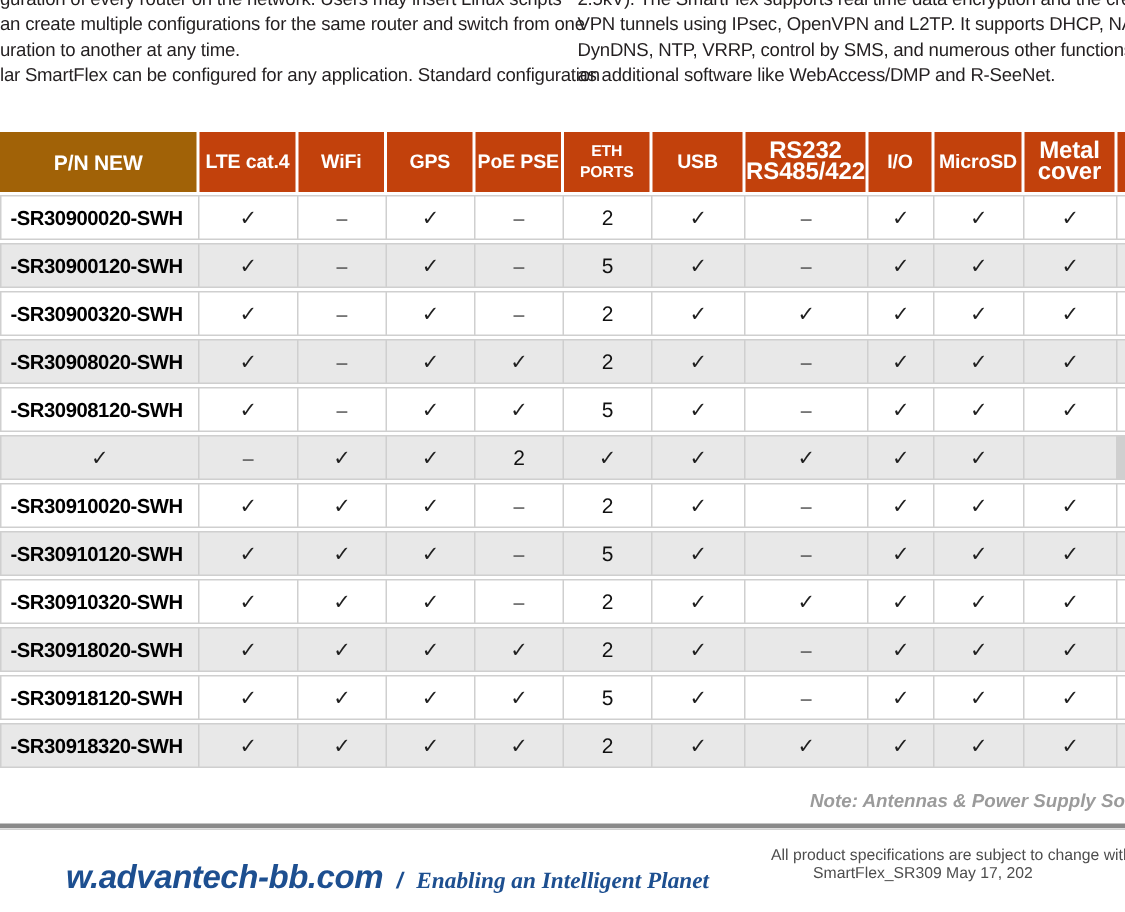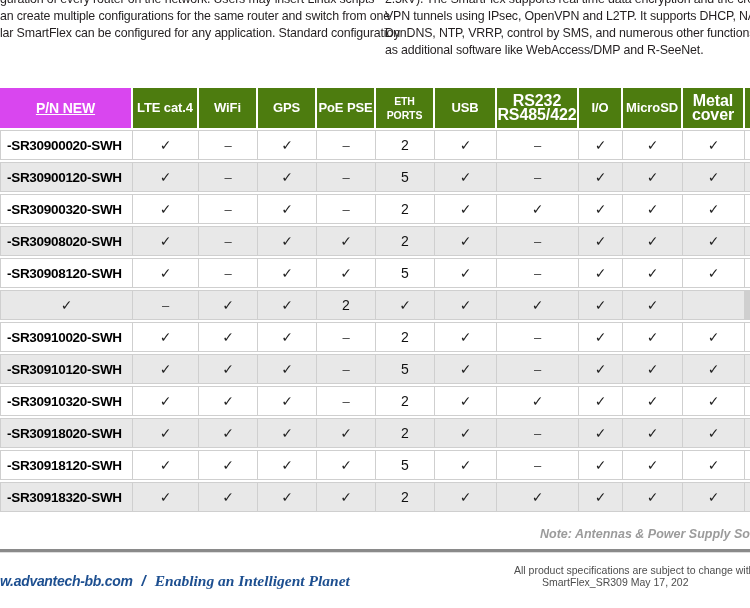--- a/index.html
+++ b/index.html
@@ -20,27 +20,27 @@
     letter-spacing:-0.15px; white-space:nowrap; color:#231f20;
   }
 
   
   .tbl-header {
     position:absolute; top:88px; left:0; height:40px;
     display:grid; column-gap:2px;
     grid-template-columns:131px 64px 57px 57px 57px 57px 60px 80px 42px 58px 60px 22px;
   }
   .hcell {
-    background:#4d7c0f; color:#fff;
+    background:#c2410c; color:#fff;
     display:flex; align-items:center; justify-content:center;
     text-align:center; font-weight:bold; font-size:13px;
     white-space:pre-line; line-height:14.5px;
     letter-spacing:-0.1px;
   }
-  .hcell.pn    { background:#d946ef; font-size:14px;text-decoration:underline; }
+  .hcell.pn    { background:#a16207; font-size:14px; }
   .hcell.small { font-size:10.5px; }
   .hcell.two   { font-size:16px; }
 
   .tbl-body { position:absolute; top:130px; left:0; }
   .row {
     display:grid; column-gap:1px;
     grid-template-columns:131px 65px 58px 58px 58px 58px 61px 81px 43px 59px 61px 23px;
     background:#cfcfcf; border:1px solid #cfcfcf;
     height:28px; margin-bottom:2px;
   }
@@ -69,34 +69,35 @@
     position:absolute; top:549px; left:0; width:750px; height:3px;
     background:#8a8a8a; border-bottom:1px solid #dddddd;
   }
 
   
   .footer-left {
     position:absolute; top:572px; left:0;
     display:flex; align-items:baseline; gap:9px;
     color:#1d4f90; white-space:nowrap;
   }
-  .site    { font-size:14px; font-weight:bold; font-style:italic; letter-spacing:-0.3px; }
+  .site    { font-size:22px; font-weight:bold; font-style:italic; letter-spacing:-0.3px;margin-left:44px; }
   .sep     { font-size:15px; font-weight:bold; font-style:italic; }
   .tagline { font-family:"Liberation Serif", serif; font-size:15.5px; font-weight:bold; font-style:italic; }
 
   .disc { position:absolute; font-size:10.5px; line-height:12px; color:#4d4d4d; white-space:nowrap; }
   .disc1 { top:564px; left:514px; }
   .disc2 { top:576px; left:542px; }
 </style>
 </head>
 <body>
 
 <div class="intro intro-left">
   <p class="line">guration of every router on the network. Users may insert Linux scripts</p>
   <p class="line">an create multiple configurations for the same router and switch from one</p>
+  <p class="line">uration to another at any time.</p>
   <p class="line">lar SmartFlex can be configured for any application. Standard configuration</p>
 </div>
 <div class="intro intro-right">
   <p class="line">2.5kV). The SmartFlex supports real time data encryption and the cre</p>
   <p class="line">VPN tunnels using IPsec, OpenVPN and L2TP. It supports DHCP, NAT,</p>
   <p class="line">DynDNS, NTP, VRRP, control by SMS, and numerous other functions, a</p>
   <p class="line">as additional software like WebAccess/DMP and R-SeeNet.</p>
 </div>
 
 <div class="tbl-header">

